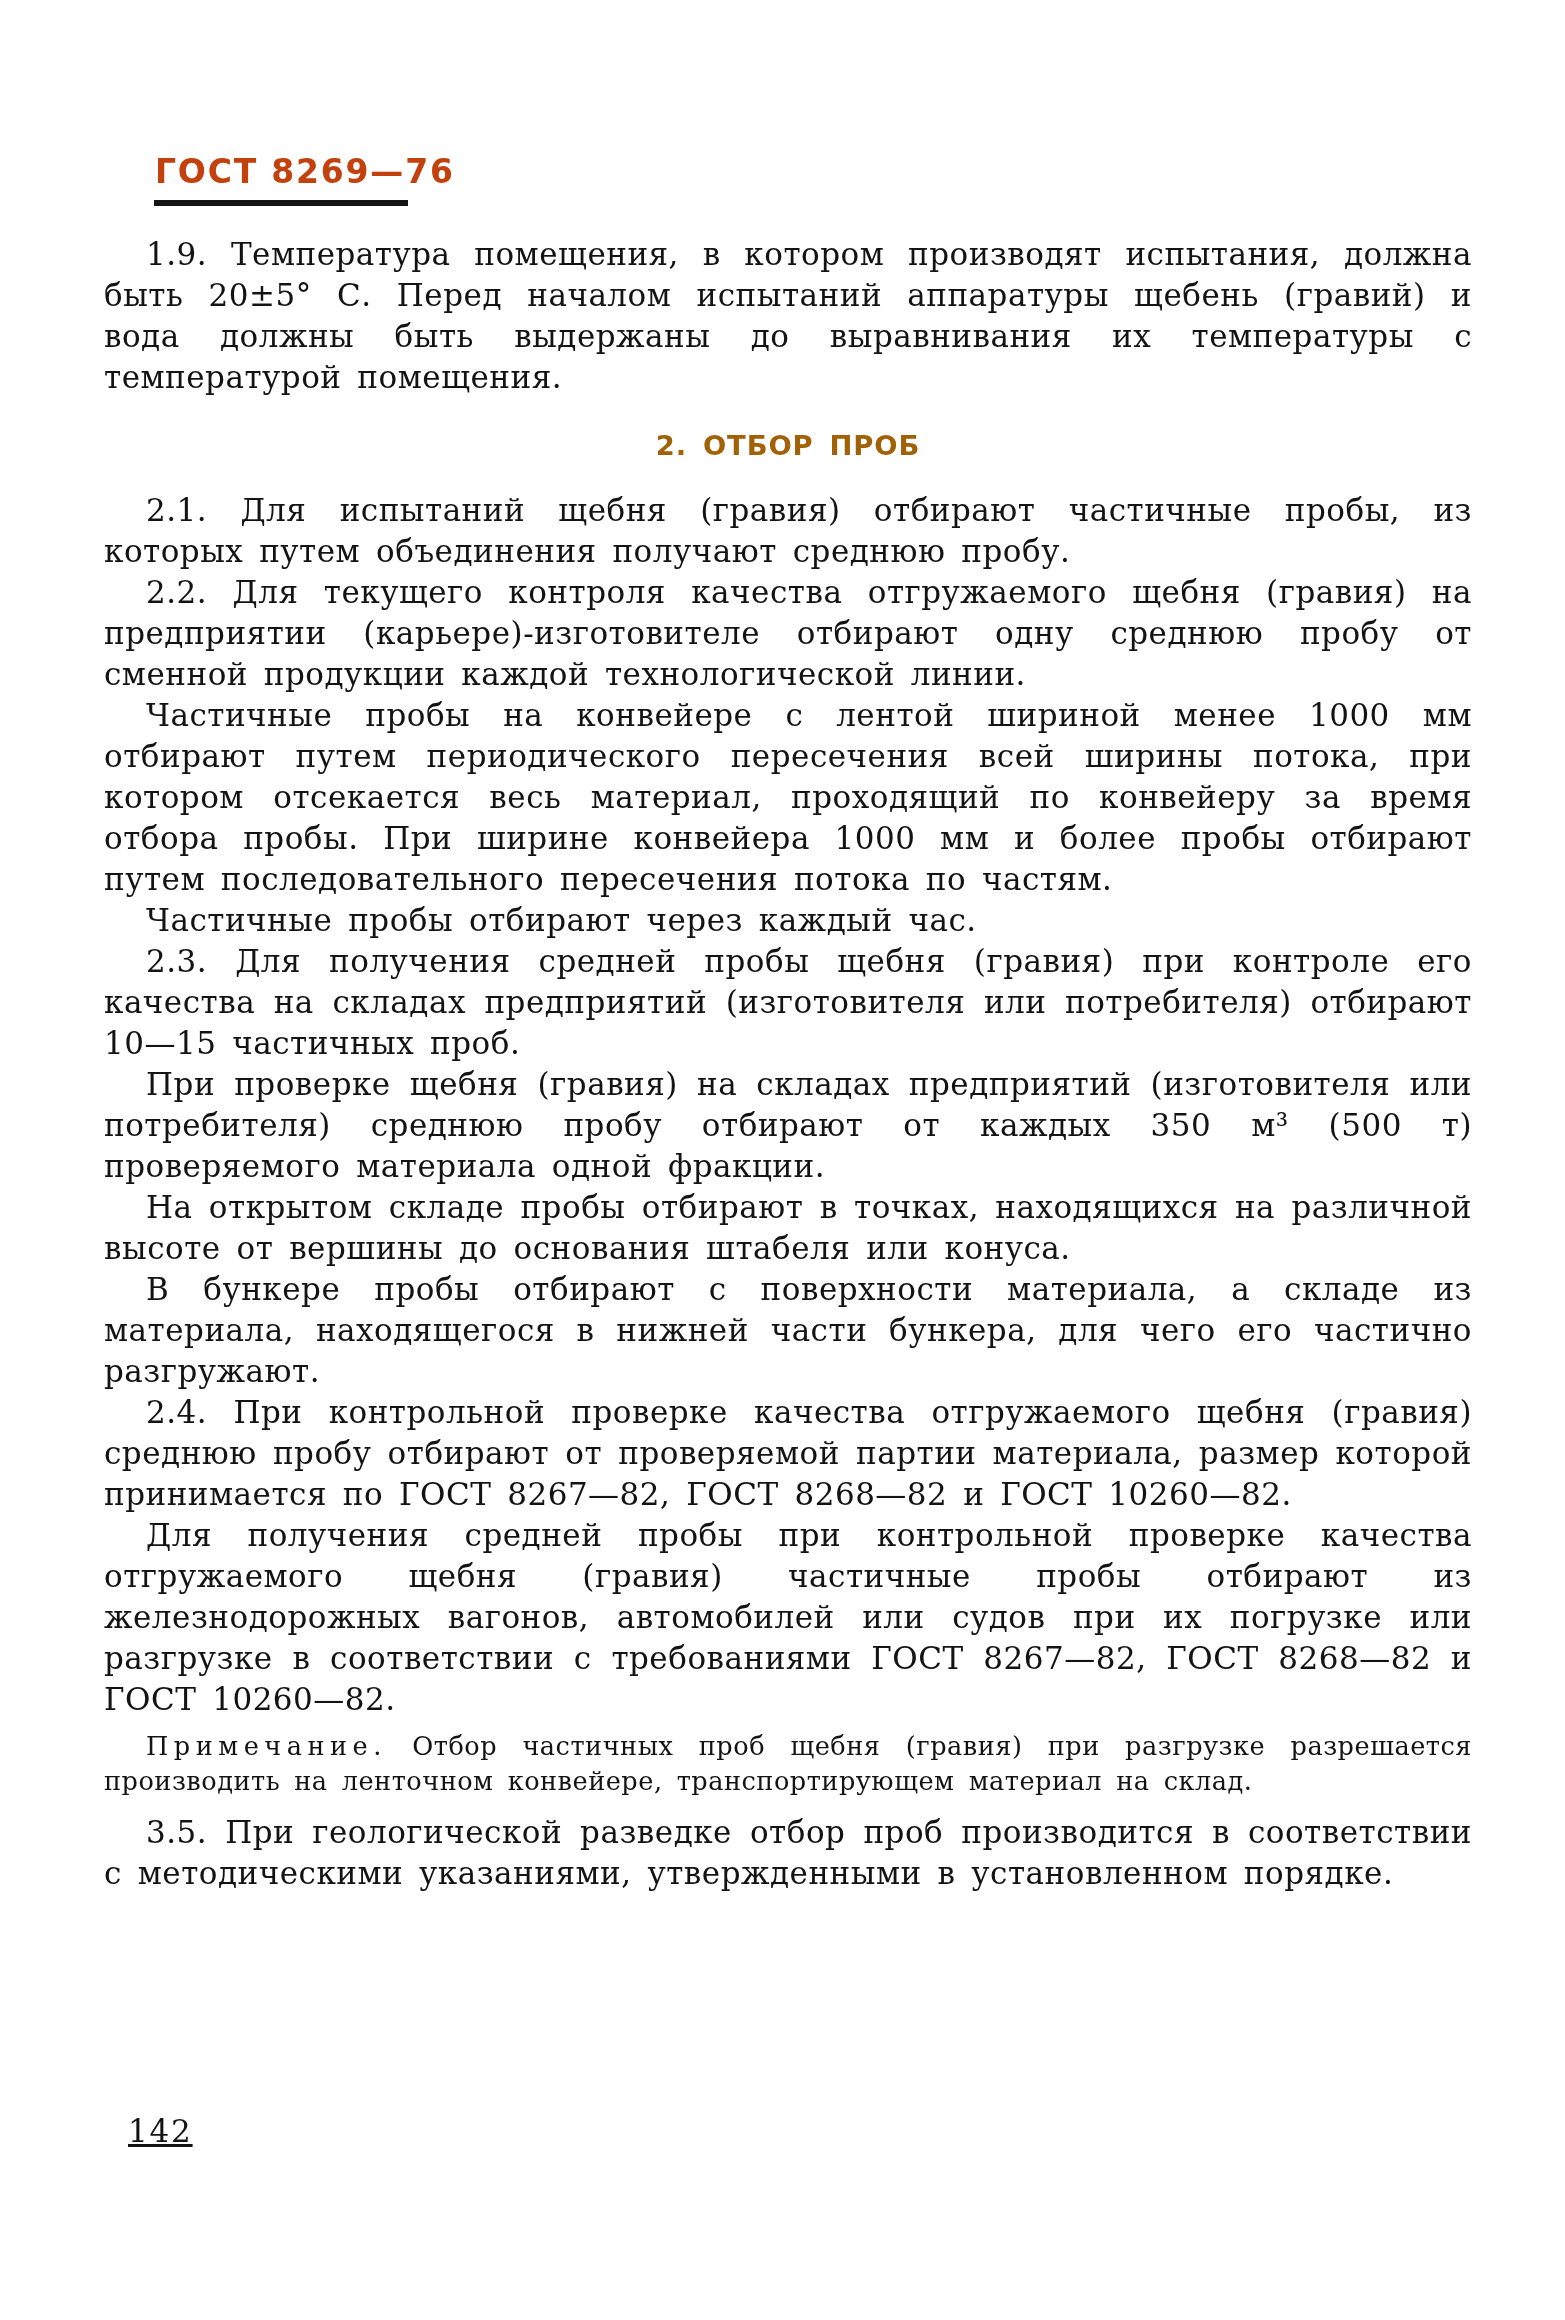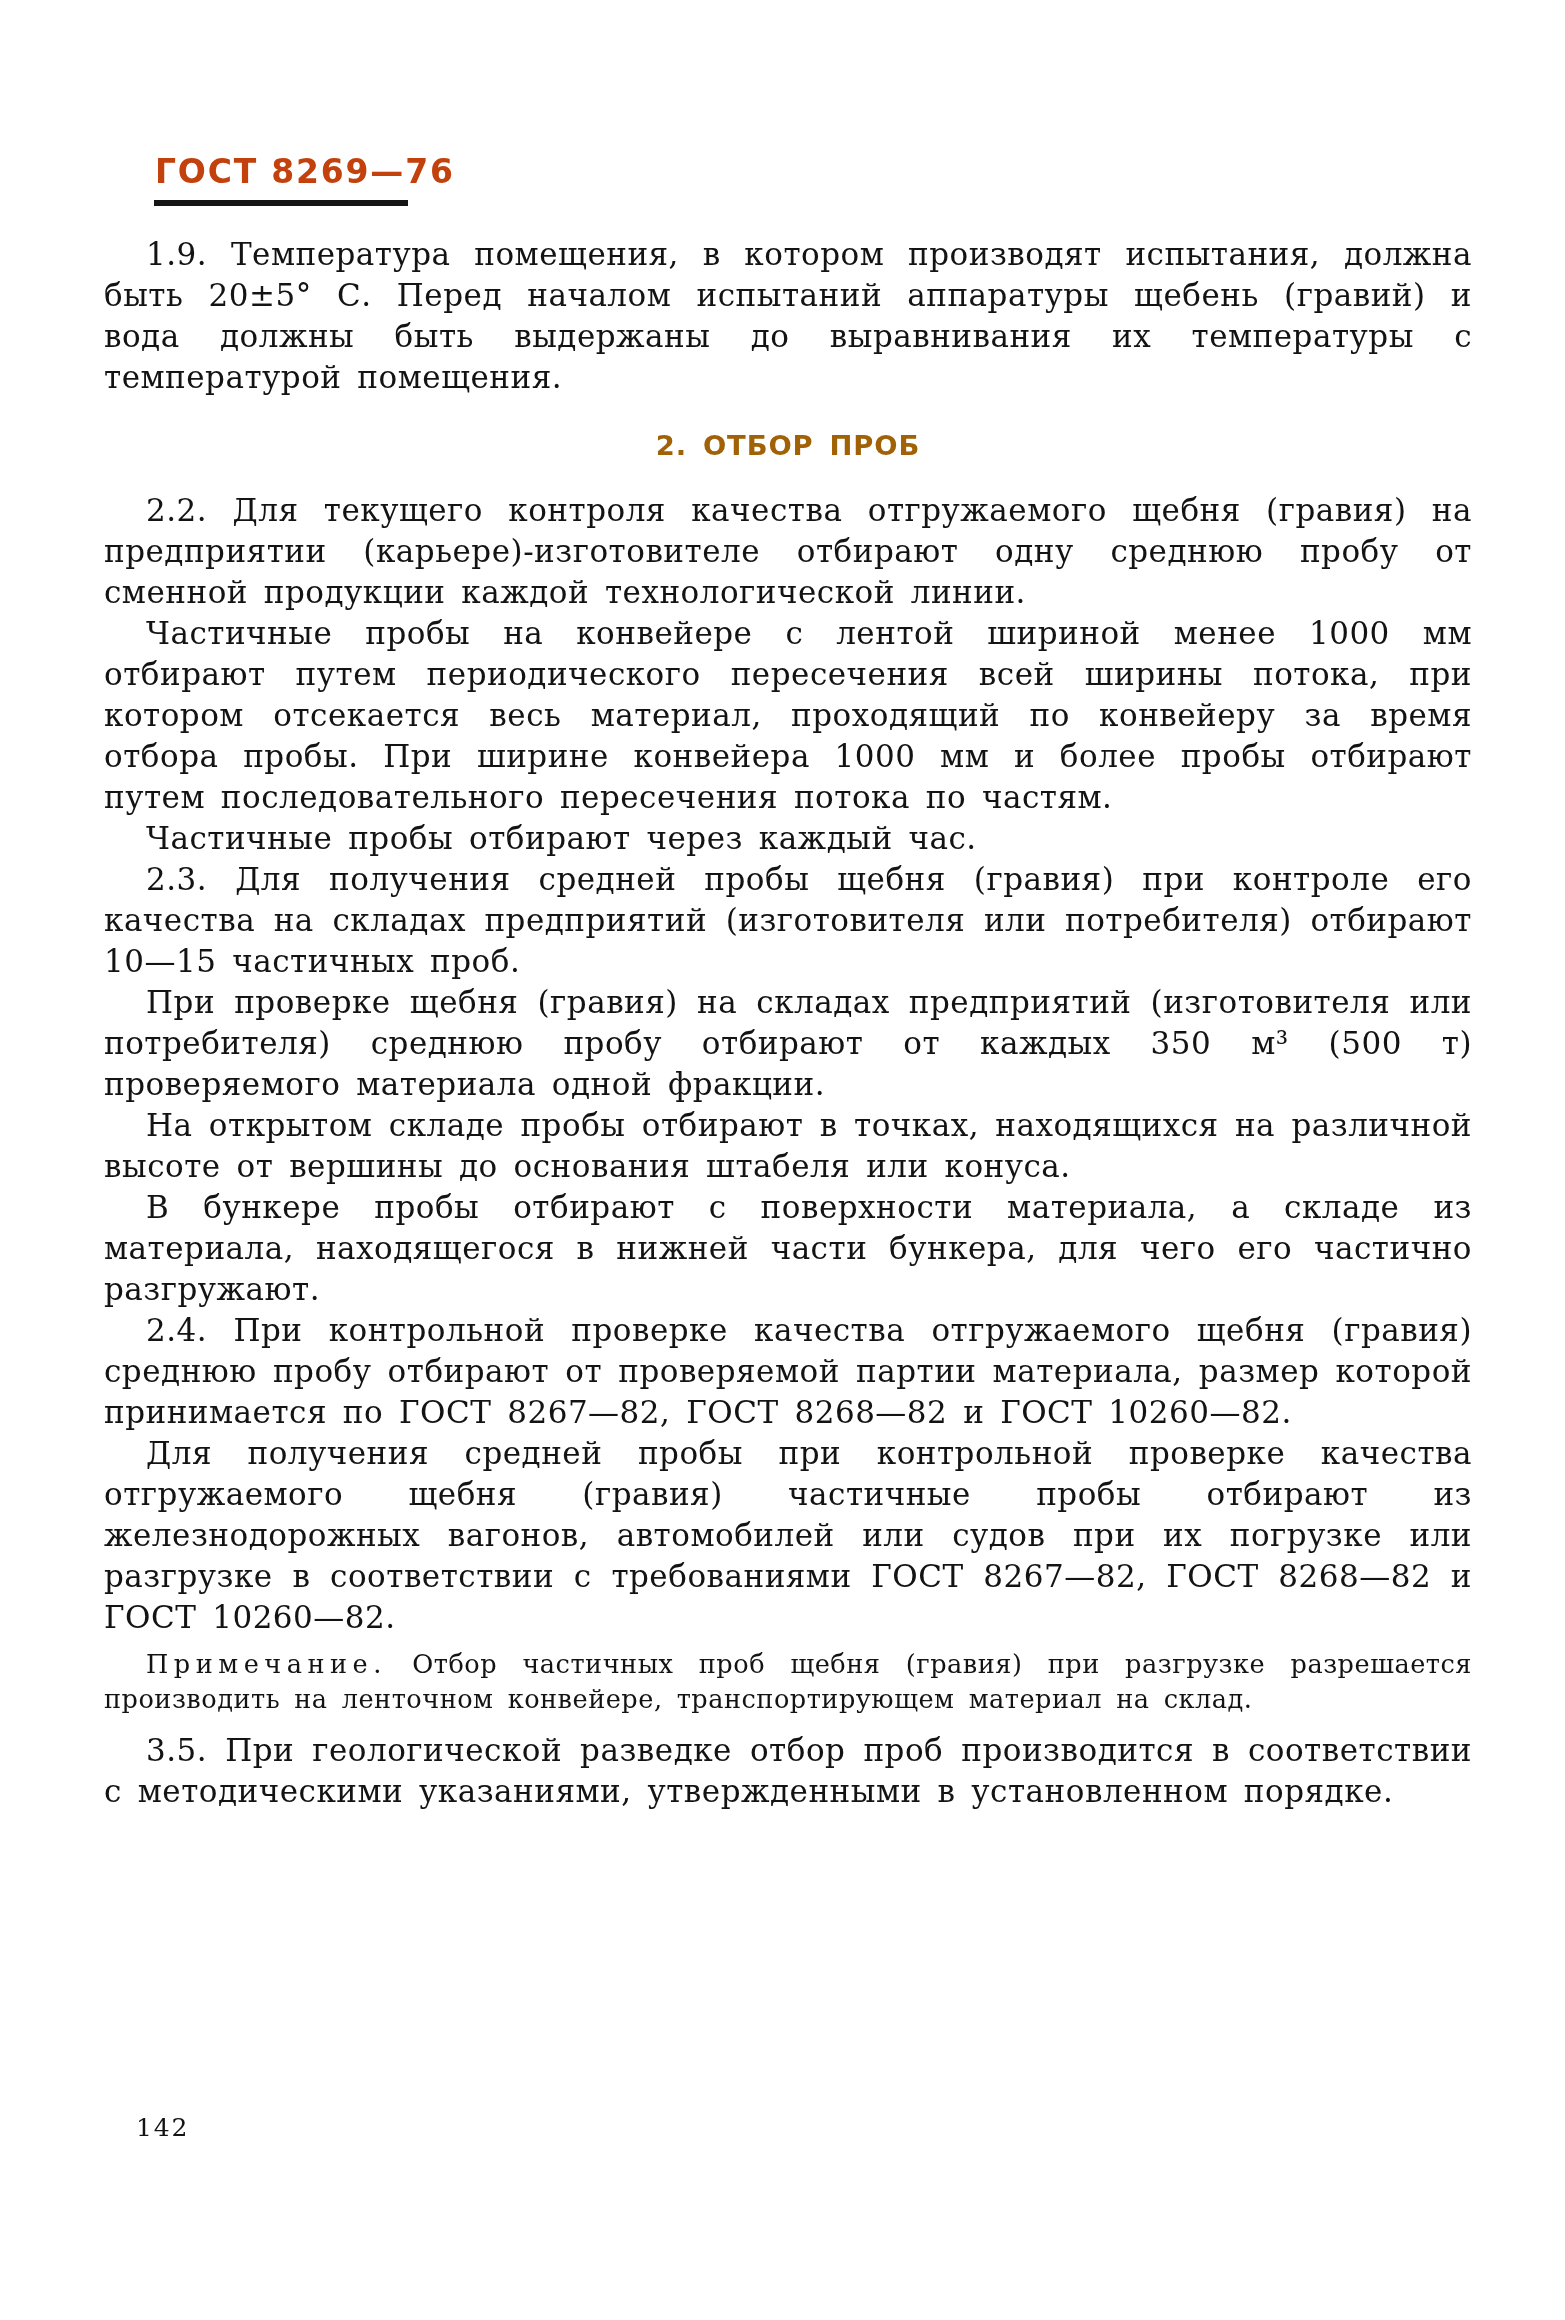--- a/index.html
+++ b/index.html
@@ -65,41 +65,43 @@
     font-size: 25.6px;
     line-height: 35px;
     margin-top: 9.1px !important;
     margin-bottom: 12.8px !important;
   }
   .note .note-label {
     letter-spacing: 5.5px;
   }
   .page-number {
     position: absolute;
-    left: 136px;
+    left: 128px;
     top: 2113px;
-    font-size: 25px;
+    font-size: 31px;
     letter-spacing: 1.8px;
+    text-decoration: underline;
   }
 </style>
 </head>
 <body>
 
 <div class="page">
 
   <div class="gost-header">ГОСТ 8269—76</div>
 
   <div class="header-rule"></div>
 
   <div class="content">
 
     <p>1.9. Температура помещения, в котором производят испытания, должна быть 20±5° С. Перед началом испытаний аппаратуры щебень (гравий) и вода должны быть выдержаны до выравнивания их температуры с температурой помещения.</p>
 
     <p class="section-heading">2. ОТБОР ПРОБ</p>
 
+    <p>2.1. Для испытаний щебня (гравия) отбирают частичные пробы, из которых путем объединения получают среднюю пробу.</p>
 
     <p>2.2. Для текущего контроля качества отгружаемого щебня (гравия) на предприятии (карьере)-изготовителе отбирают одну среднюю пробу от сменной продукции каждой технологической линии.</p>
 
     <p>Частичные пробы на конвейере с лентой шириной менее 1000 мм отбирают путем периодического пересечения всей ширины потока, при котором отсекается весь материал, проходящий по конвейеру за время отбора пробы. При ширине конвейера 1000 мм и более пробы отбирают путем последовательного пересечения потока по частям.</p>
 
     <p>Частичные пробы отбирают через каждый час.</p>
 
     <p>2.3. Для получения средней пробы щебня (гравия) при контроле его качества на складах предприятий (изготовителя или потребителя) отбирают 10—15 частичных проб.</p>
 
     <p>При проверке щебня (гравия) на складах предприятий (изготовителя или потребителя) среднюю пробу отбирают от каждых 350 м³ (500 т) проверяемого материала одной фракции.</p>

